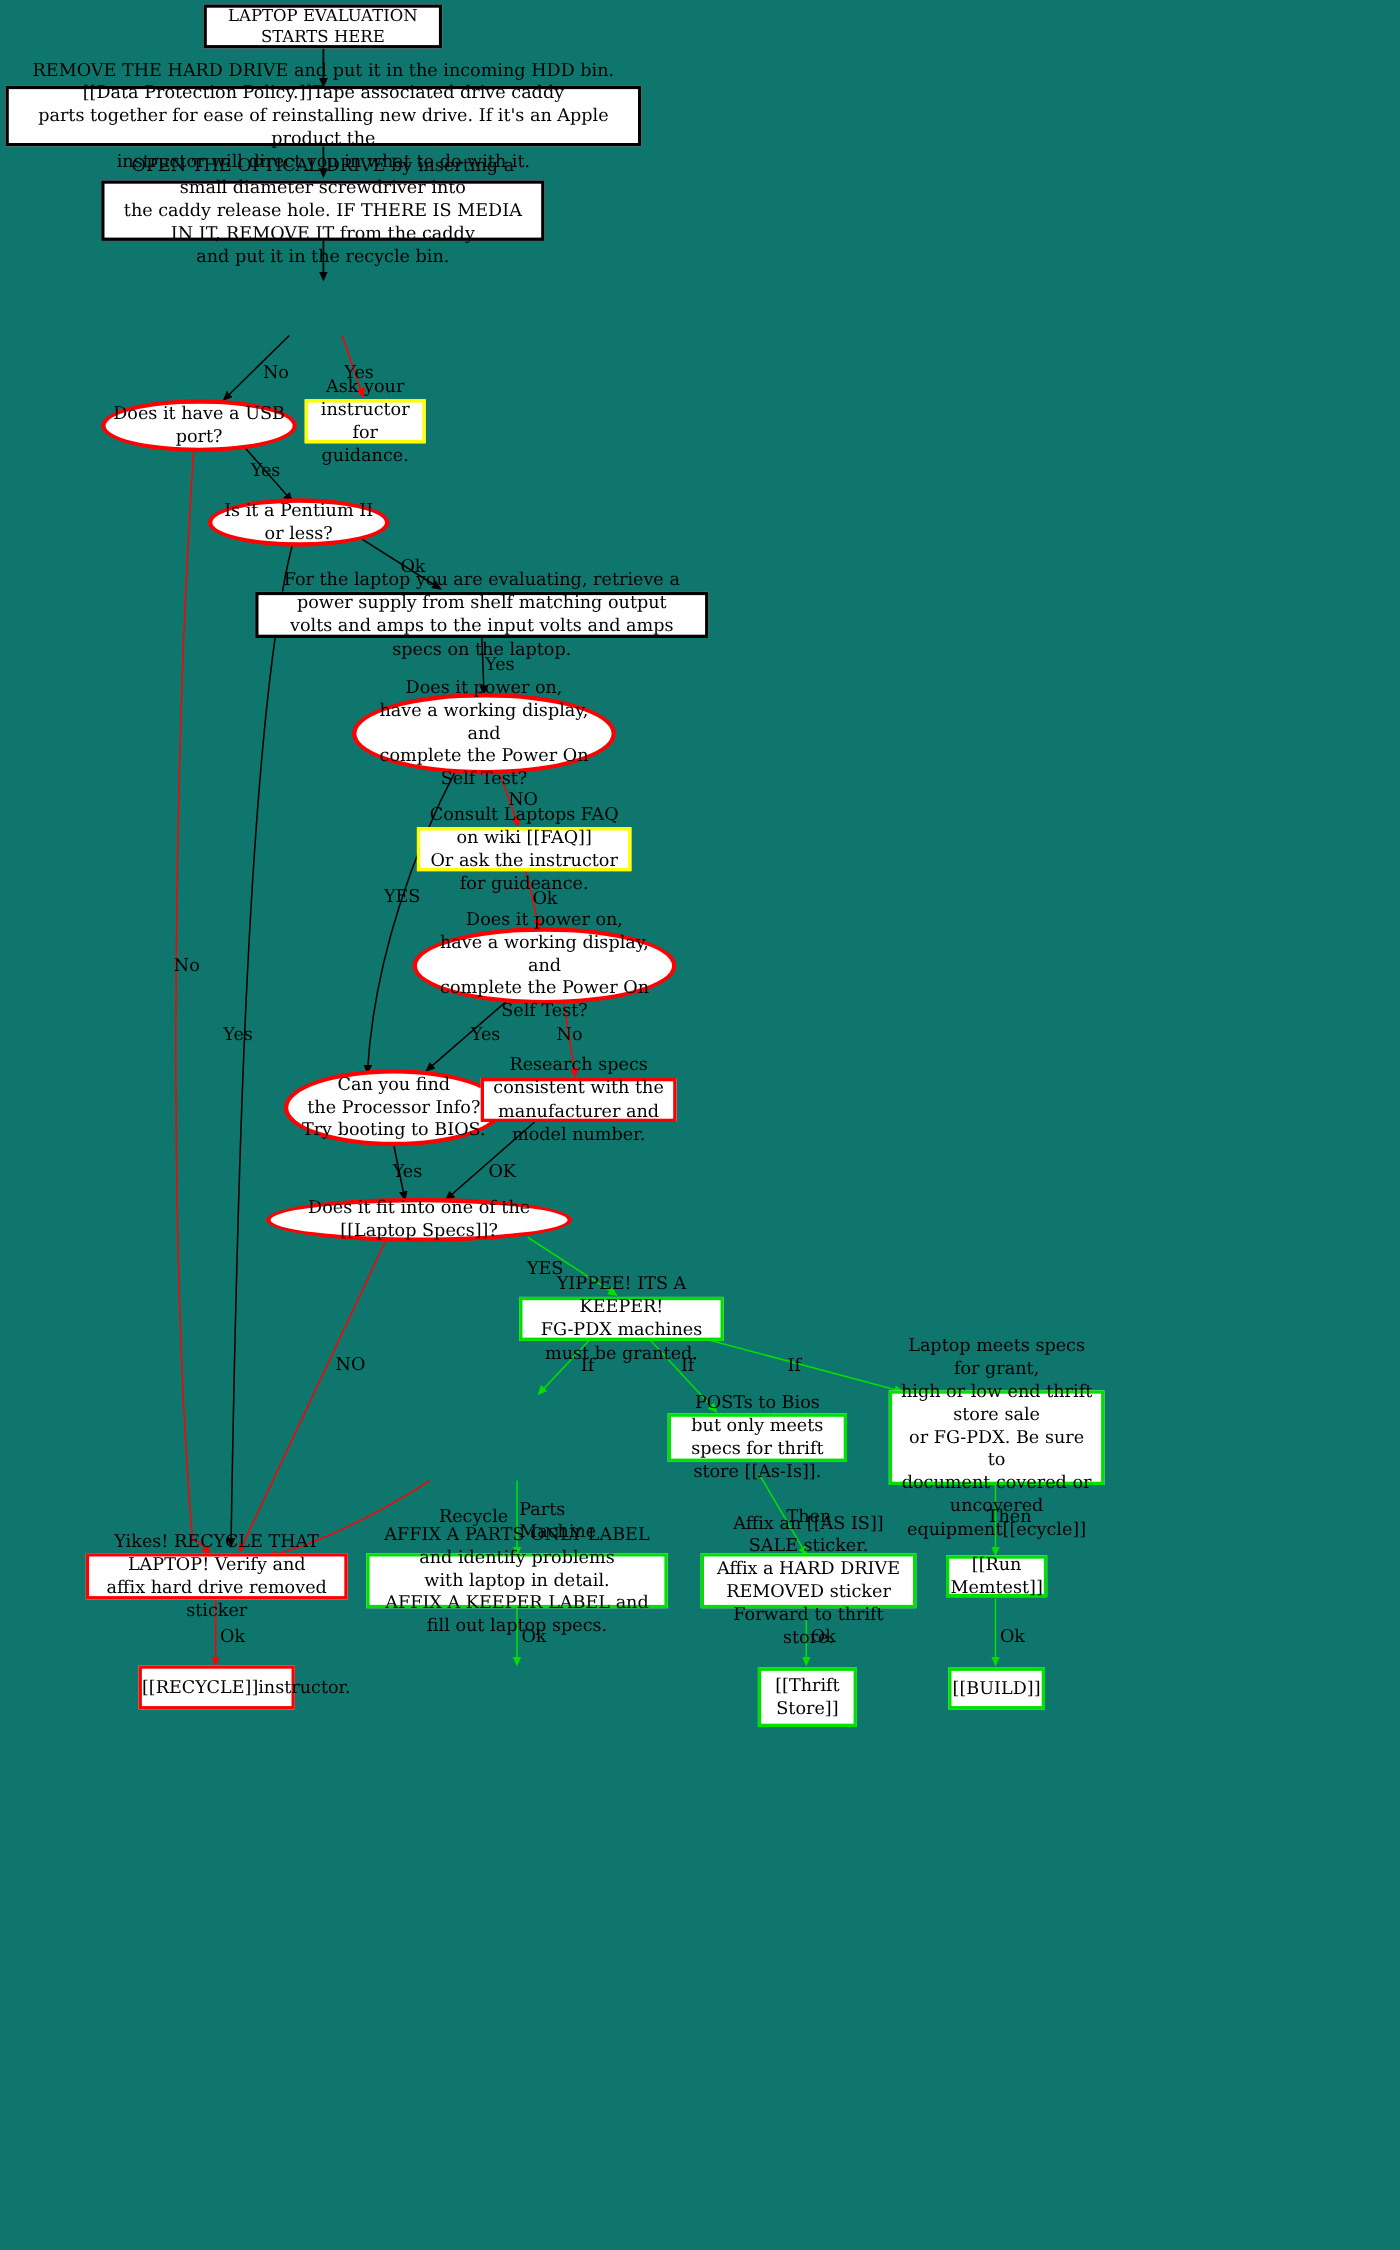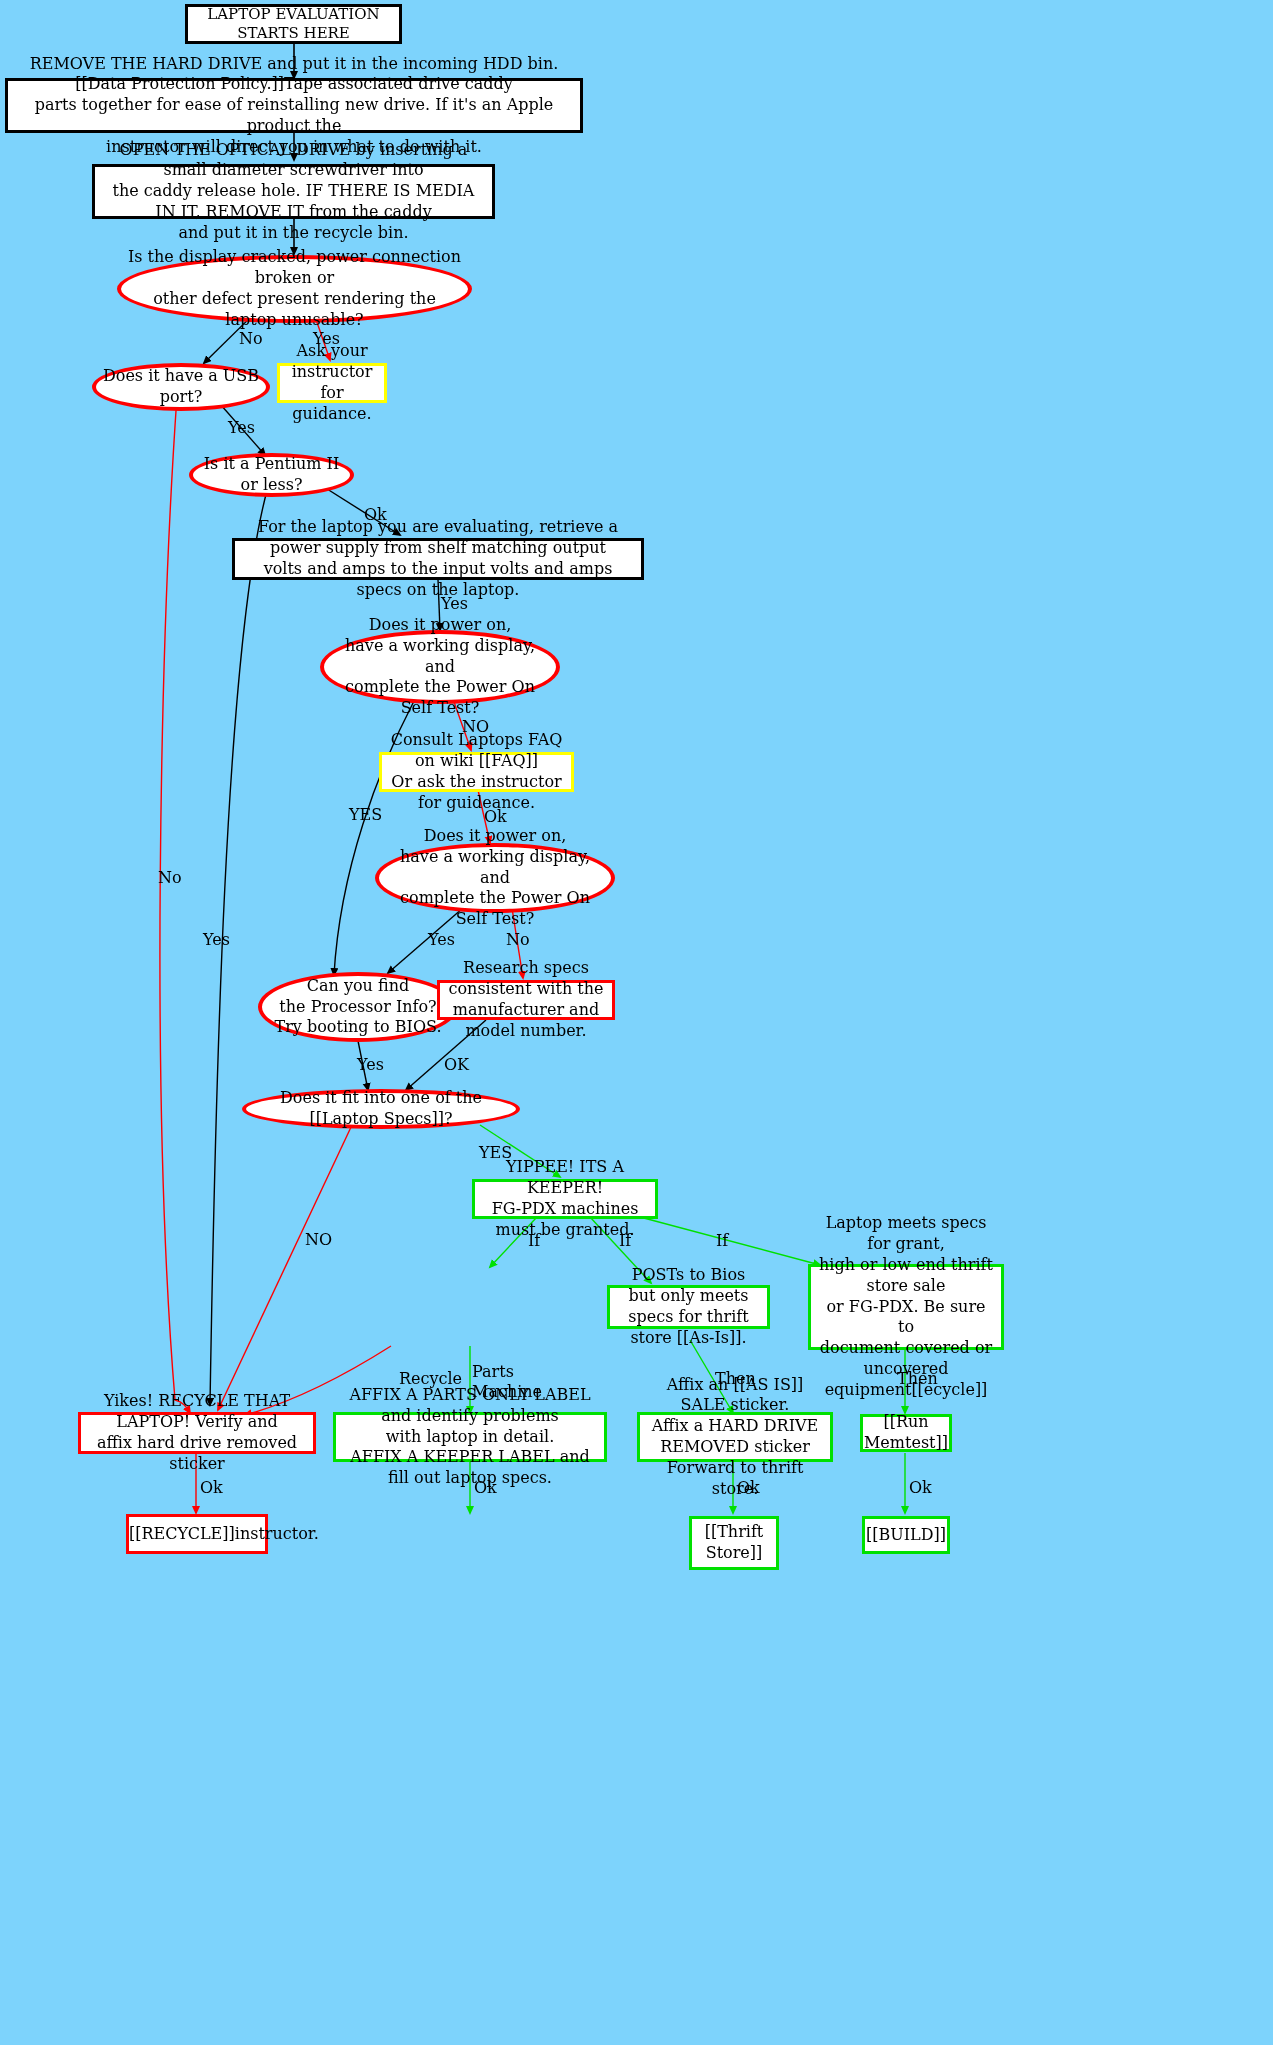--- a/index.html
+++ b/index.html
@@ -1,17 +1,17 @@
 <!DOCTYPE html>
 <html><head>
 <meta charset="utf-8">
 <style>
   html,body{margin:0;padding:0;background:#ffffff;}
   body{font-family:"DejaVu Serif","Liberation Serif",serif;}
-  #stage{position:relative;width:1273px;height:2045px;background:#7dd3fc;overflow:hidden;}
+  #stage{position:relative;width:1273px;height:2045px;background:#0f766e;overflow:hidden;}
   svg#edges{position:absolute;left:0;top:0;width:1273px;height:2045px;}
   .node{position:absolute;box-sizing:border-box;display:flex;align-items:center;justify-content:center;text-align:center;background:#fff;}
   .node .txt{display:block;width:100%;padding:0 6px;line-height:1.30;white-space:pre-line;}
   .box{border-style:solid;}
   .box-black{border:3px solid #000000;}
   .box-red{border:3px solid #ff0000;}
   .box-yellow{border:3px solid #ffff00;}
   .box-green{border:3px solid #00e000;}
   .ell-red{border:4px solid #ff0000;border-radius:50%;}
   .lbl{position:absolute;font-family:"DejaVu Serif","Liberation Serif",serif;color:#000;white-space:nowrap;}
@@ -106,24 +106,20 @@
 parts together for ease of reinstalling new drive. If it's an Apple product the
 instructor will direct you in what to do with it.</span>
   </div>
 
   <div class="node box box-black" style="left:92px;top:164px;width:403px;height:55px;">
     <span class="txt f13">OPEN THE OPTICAL DRIVE by inserting a small diameter screwdriver into
 the caddy release hole. IF THERE IS MEDIA IN IT, REMOVE IT from the caddy
 and put it in the recycle bin.</span>
   </div>
 
-  <div class="node ell-red" style="left:117px;top:255px;width:355px;height:68px;">
-    <span class="txt f13">Is the display cracked, power connection broken or
-other defect present rendering the laptop unusable?</span>
-  </div>
 
   <div class="node box box-yellow" style="left:277px;top:363px;width:110px;height:40px;">
     <span class="txt f13">Ask your instructor
 for guidance.</span>
   </div>
 
   <div class="node ell-red" style="left:92px;top:363px;width:178px;height:48px;">
     <span class="txt f13">Does it have a USB port?</span>
   </div>
 

